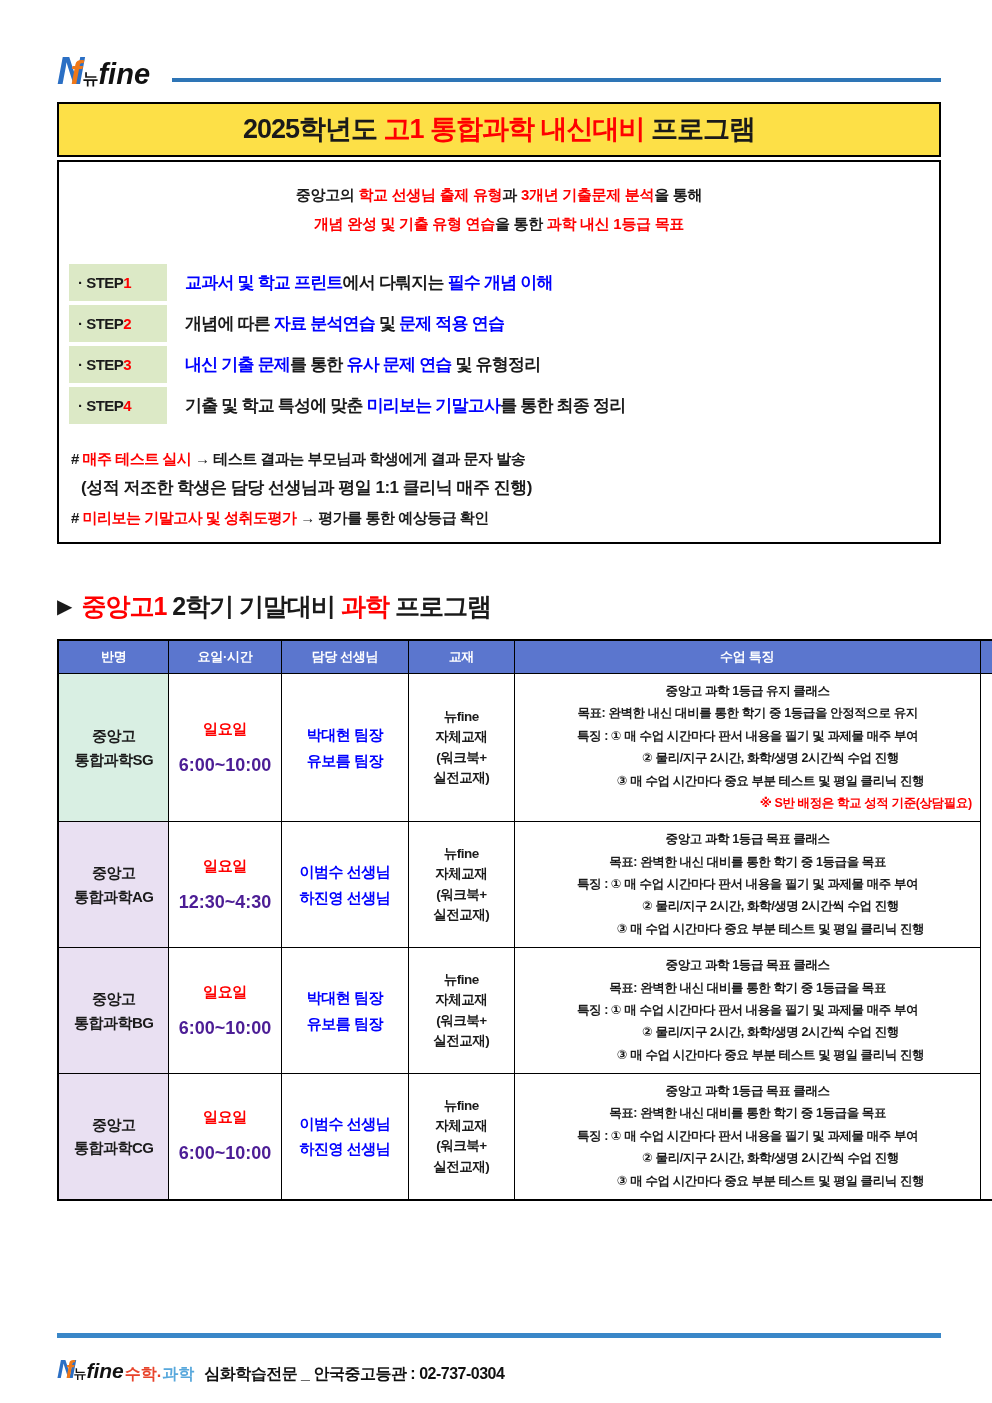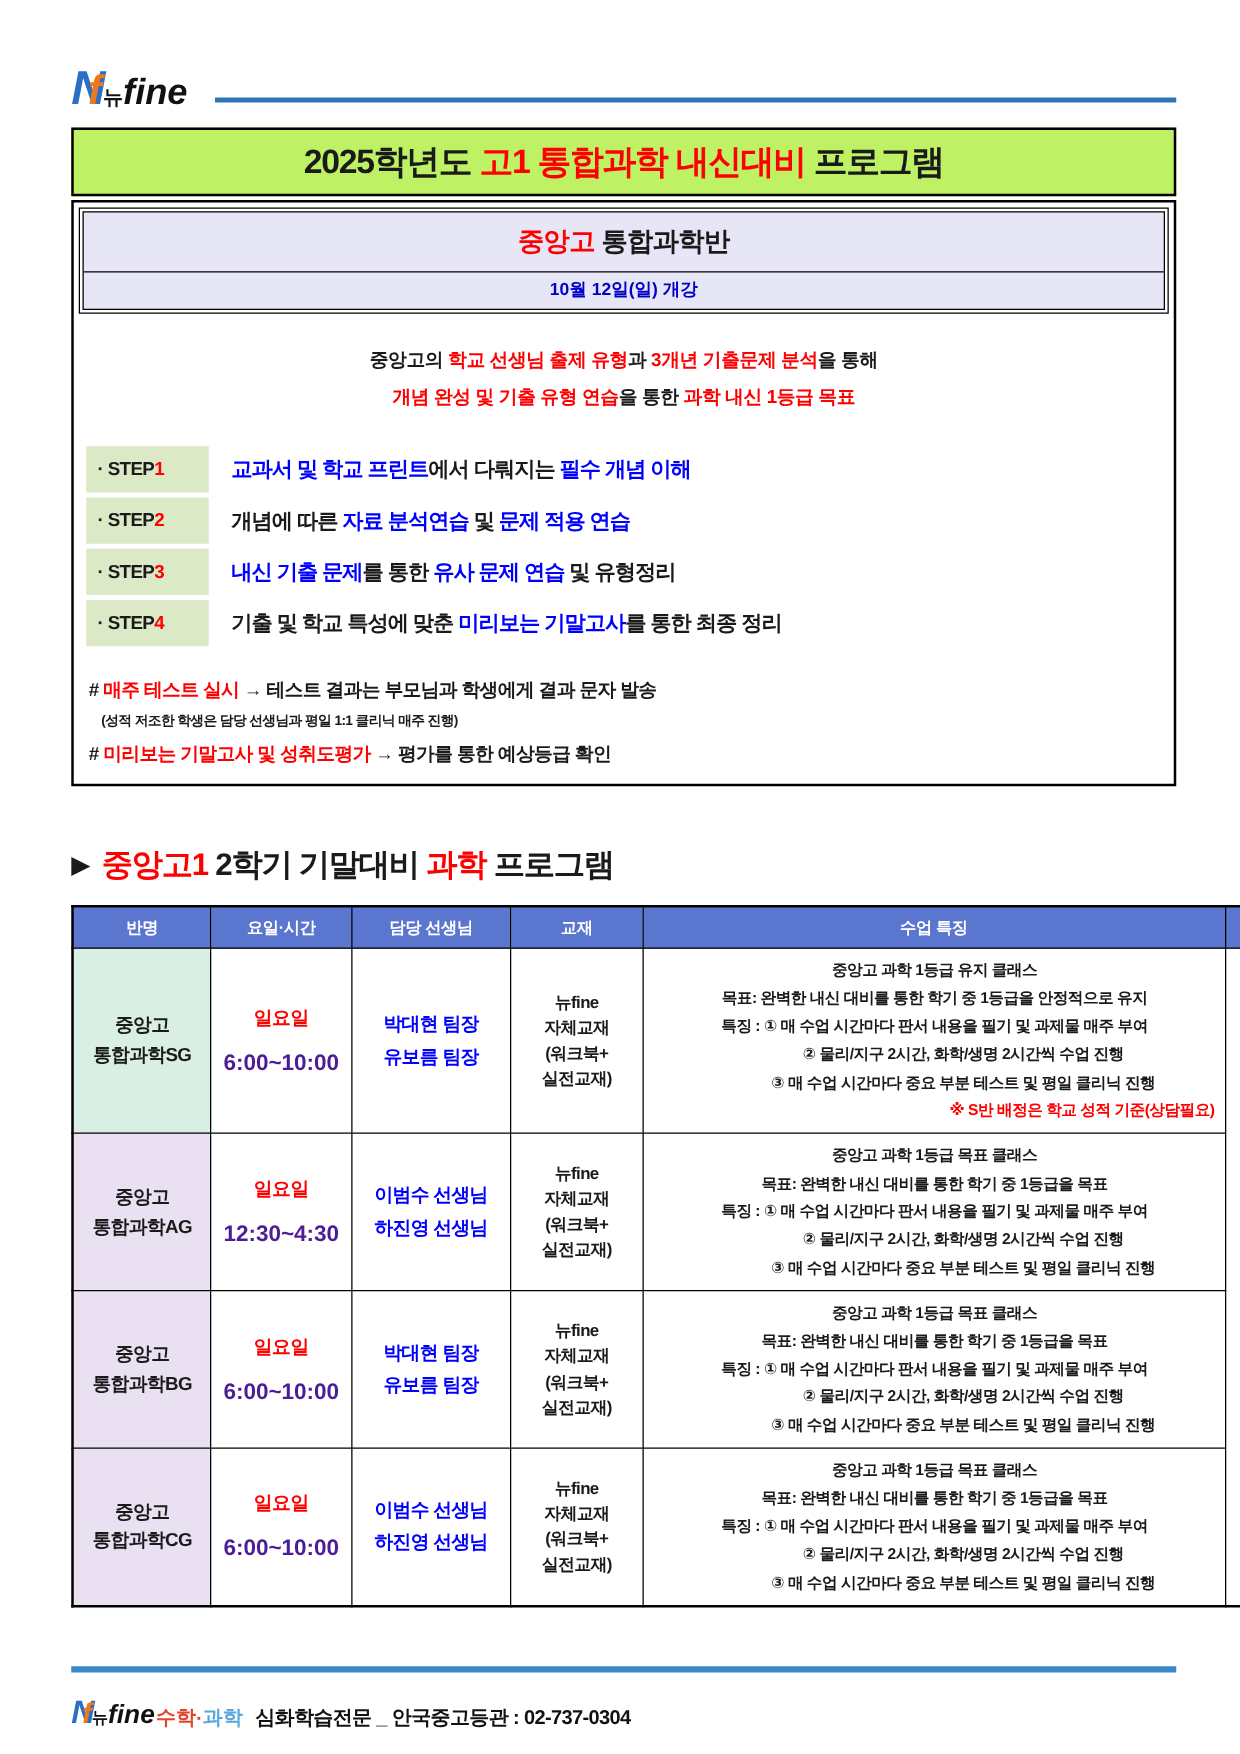--- a/index.html
+++ b/index.html
@@ -20,21 +20,21 @@
   .brand .n  { color: #2B6FC4; font-size: 38px; font-weight: bold; font-style: italic; }
   .brand .f  { color: #F07818; font-size: 33px; font-weight: bold; font-style: italic; margin-left: -14px; }
   .brand .nyu{ color: #111; font-size: 16px; font-weight: bold; margin-left: 1px; }
   .brand .fine{ color: #111; font-size: 29px; font-weight: bold; font-style: italic; }
   .header-rule { flex: 1; height: 4px; background: #2E75B6; margin: 0 0 8px 22px; }
 
   
   .title-banner {
     margin-top: 12px;
     border: 2px solid #000;
-    background: #bef264;
+    background: #fde047;
     text-align: center;
     padding: 7px 0 8px 0;
     font-size: 27px; font-weight: 800; letter-spacing: -1px;
   }
 
   
   .main-box { border: 2px solid #000; margin-top: 3px; background:#fff; }
   .class-box { margin: 4px; border: 1px solid #000; padding: 2px; }
   .class-box-inner { border: 1px solid #000; background: #E6E6F6; }
   .class-title { text-align: center; font-size: 21px; font-weight: 800; padding: 9px 0 10px 0; border-bottom: 1px solid #000; letter-spacing: -0.5px; }
@@ -47,21 +47,21 @@
   .step-row { display: flex; align-items: center; margin: 4px 0; }
   .step-label {
     background: #DCE9C6; width: 98px; flex: 0 0 98px;
     padding: 10px 0 10px 9px; font-size: 15px; font-weight: 800; letter-spacing: -0.5px;
   }
   .step-desc { margin-left: 18px; font-size: 17px; font-weight: 800; letter-spacing: -0.8px; }
 
   .notes { padding: 8px 12px 14px 12px; }
   .note-item { margin-top: 10px; }
   .note-main { font-size: 15px; font-weight: 800; letter-spacing: -0.5px; }
-  .note-sub  { font-size: 11px; font-weight: 800; letter-spacing: -0.5px; padding-left: 10px; margin-top: 7px; }
+  .note-sub  { font-size: 17px; font-weight: 800; letter-spacing: -0.5px; padding-left: 10px; margin-top: 7px; }
 
   
   .section-title { margin-top: 46px; font-size: 25px; font-weight: 800; letter-spacing: -1px; }
   .section-title .arrow { font-size: 20px; margin-right: 10px; vertical-align: 2px; }
 
   
   table.program { border-collapse: collapse; width: 983px; margin-top: 16px; border: 2px solid #000; }
   table.program th, table.program td { border: 1px solid #000; }
   table.program th {
     background: #5B76CE; color: #fff; font-size: 13px; font-weight: bold;
@@ -104,26 +104,20 @@
     <div class="brand">
       <span class="n">N</span><span class="f">f</span><span class="nyu">뉴</span><span class="fine">fine</span>
     </div>
     <div class="header-rule"></div>
   </div>
 
   <div class="title-banner"><span style="color: rgb(26, 26, 26);">2025학년도 </span><span style="color: rgb(255, 0, 0);">고1 통합과학 내신대비</span><span style="color: rgb(26, 26, 26);"> 프로그램</span></div>
 
   <div class="main-box">
 
-    <div class="class-box">
-      <div class="class-box-inner">
-        <div class="class-title"><span style="color: rgb(255, 0, 0);">중앙고</span><span style="color: rgb(26, 26, 26);"> 통합과학반</span></div>
-        <div class="class-open">10월 12일(일) 개강</div>
-      </div>
-    </div>
 
     <div class="intro">
       <div class="intro-line"><span style="color: rgb(26, 26, 26);">중앙고의 </span><span style="color: rgb(255, 0, 0);">학교 선생님 출제 유형</span><span style="color: rgb(26, 26, 26);">과 </span><span style="color: rgb(255, 0, 0);">3개년 기출문제 분석</span><span style="color: rgb(26, 26, 26);">을 통해</span></div>
       <div class="intro-line"><span style="color: rgb(255, 0, 0);">개념 완성 및 기출 유형 연습</span><span style="color: rgb(26, 26, 26);">을 통한 </span><span style="color: rgb(255, 0, 0);">과학 내신 1등급 목표</span></div>
     </div>
 
     <div class="steps">
       <div class="step-row">
         <div class="step-label"><span style="color: rgb(26, 26, 26);">· STEP</span><span style="color: rgb(255, 0, 0);">1</span></div>
         <div class="step-desc"><span style="color: rgb(0, 0, 255);">교과서 및 학교 프린트</span><span style="color: rgb(26, 26, 26);">에서 다뤄지는 </span><span style="color: rgb(0, 0, 255);">필수 개념 이해</span></div>

